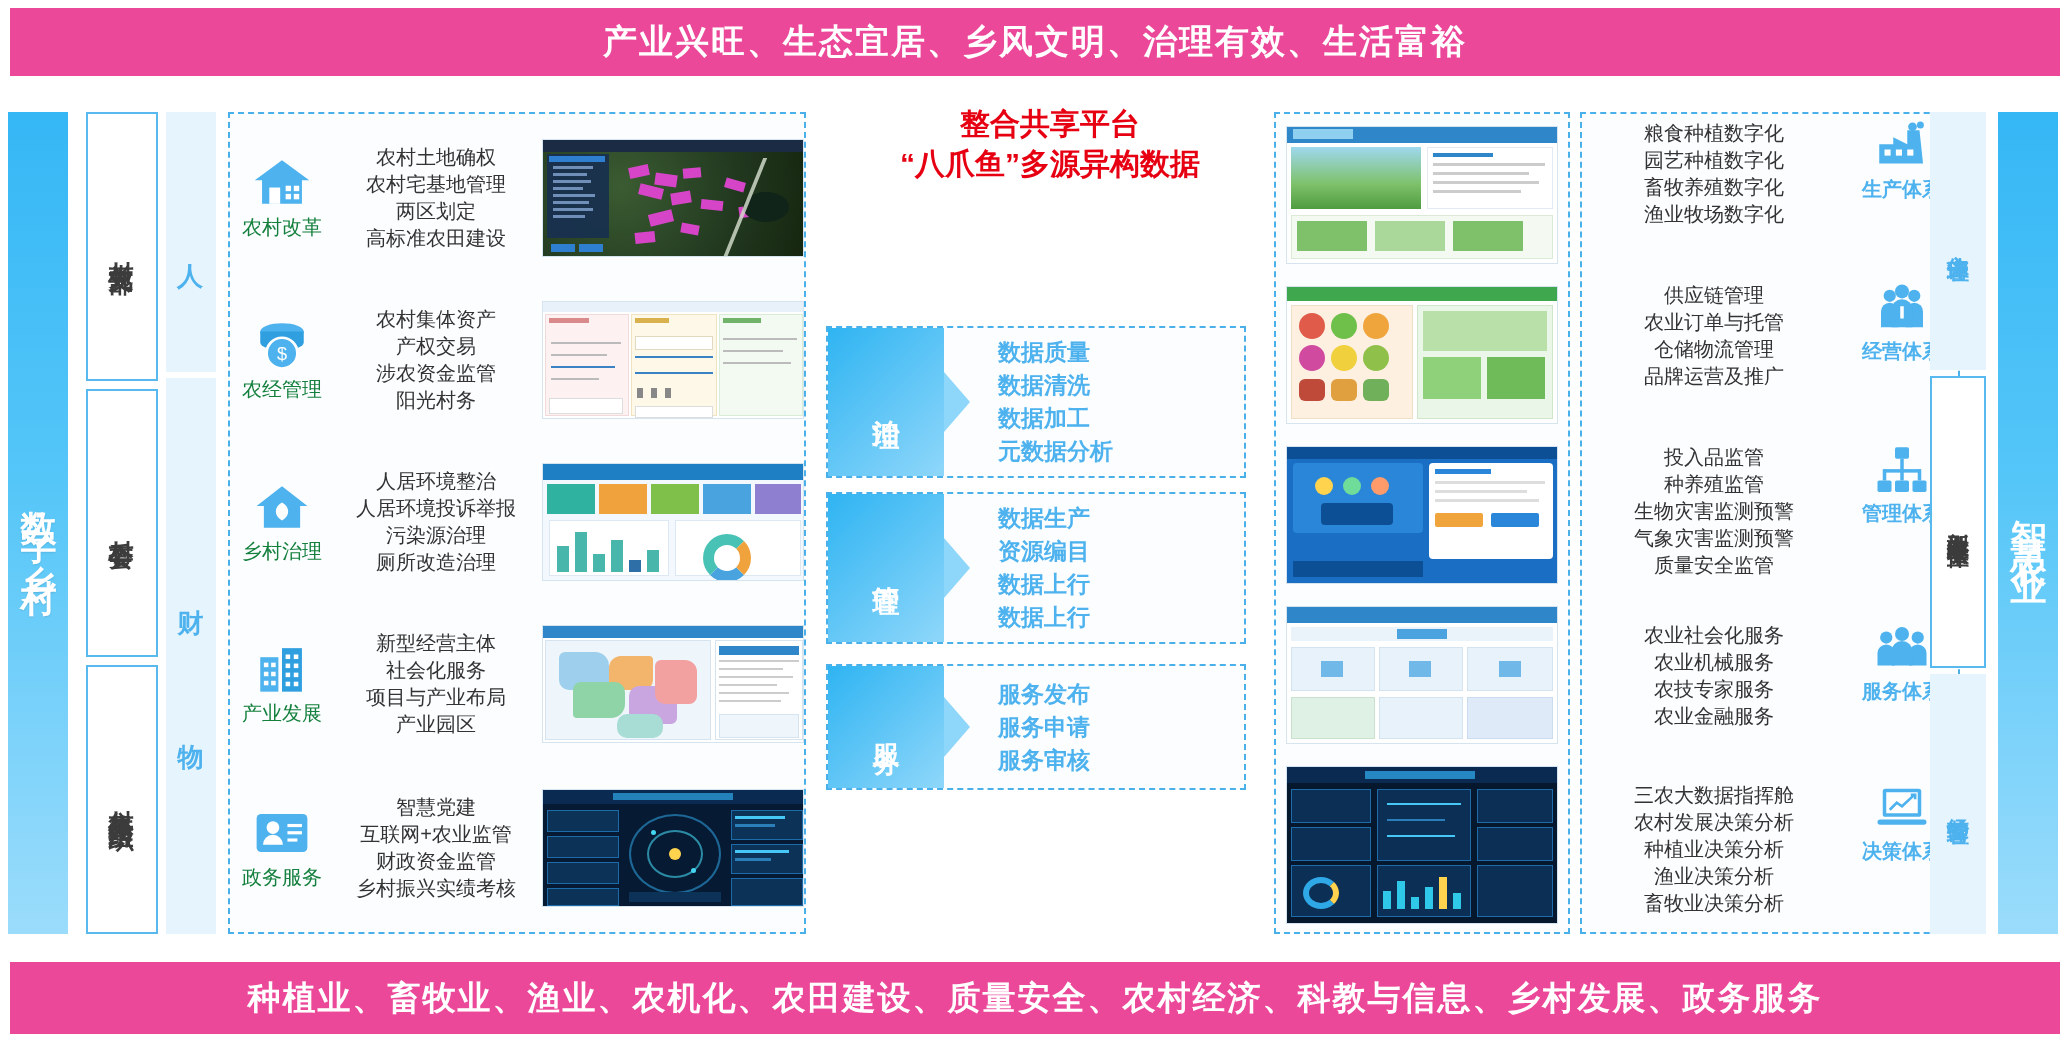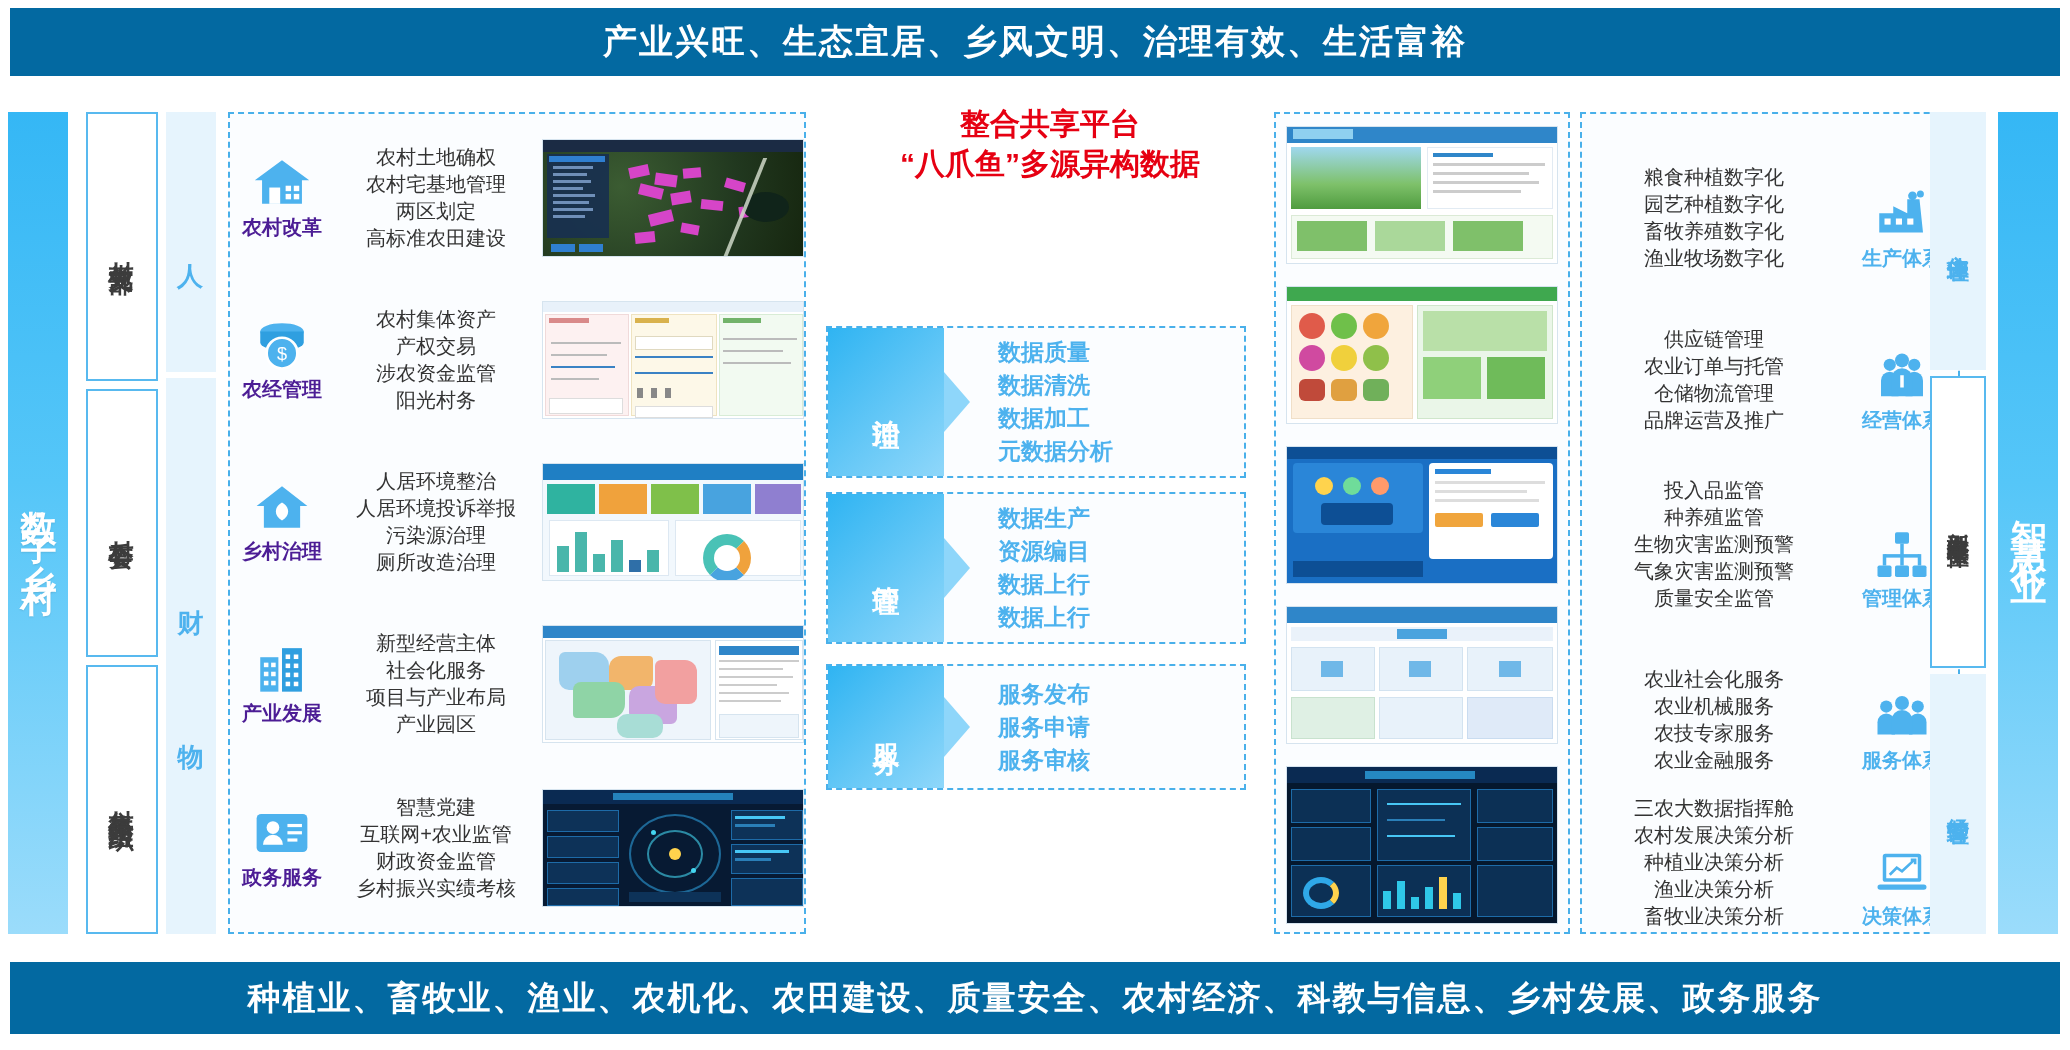--- a/index.html
+++ b/index.html
@@ -7,21 +7,21 @@
     width: 2070px; height: 1050px;
     background: #ffffff;
     font-family: "Liberation Sans", "DejaVu Sans", sans-serif;
     overflow: hidden;
   }
   .page { position: relative; width: 2070px; height: 1050px; background:#fff; }
 
   
   .banner {
     position: absolute; left: 10px; width: 2050px;
-    background: #0369a1;
+    background: #ec4899;
     color: #ffffff;
     display: flex; align-items: center; justify-content: center;
     font-size: 34px; font-weight: 700; letter-spacing: 2px;
   }
   .banner-top { top: 8px; height: 68px; }
   .banner-bottom { top: 962px; height: 72px; font-size: 33px; }
 
   
   .leftbar {
     position: absolute; left: 8px; top: 112px; width: 60px; height: 822px;
@@ -61,21 +61,21 @@
   
   .panel {
     position:absolute; border:2px dashed #49b0ea; background:#fbfdff;
   }
   .left-panel { left:228px; top:112px; width:578px; height:822px; }
   .lrow {
     position:absolute; left:0; width:100%; display:flex; align-items:center;
   }
   .lrow .icon { width:104px; display:flex; flex-direction:column; align-items:center; }
   .lrow .icon .glyph { width:58px; height:54px; }
-  .lrow .icon .cap { margin-top:4px; font-size:20px; color:#4c1d95; font-weight:700; white-space:nowrap;text-align:center;}
+  .lrow .icon .cap { margin-top:4px; font-size:20px; color:#15803d; font-weight:400; white-space:nowrap;text-align:center;}
   .lrow .txt {
     flex:1; text-align:center; font-size:20px; line-height:27px; color:#333;
     padding-right: 4px;
   }
   .lrow .shot {
     width:262px; height:118px; border:1px solid #d6e4ef; overflow:hidden;
     position:relative; background:#f3f7fb;
   }
 
   
@@ -114,21 +114,21 @@
 
   
   .shot-panel { left:1274px; top:112px; width:296px; height:822px; }
   .shot-panel .sp {
     position:absolute; left:10px; width:272px; height:138px;
     border:1px solid #d6e4ef; background:#f4f8fc; overflow:hidden;
   }
 
   
   .right-panel { left:1580px; top:112px; width:380px; height:822px; }
-  .rrow { position:absolute; left:0; width:100%; display:flex; align-items:flex-end; }
+  .rrow { position:absolute; left:0; width:100%; display:flex; align-items:flex-start; }
   .rrow .txt { flex:1; text-align:center; font-size:20px; line-height:27px; color:#333; }
   .rrow .icon { width:112px; display:flex; flex-direction:column; align-items:center;}
   .rrow .icon .glyph { width:56px; height:52px; }
   .rrow .icon .cap { margin-top:4px; font-size:20px; color:#4db2ee; font-weight:700; white-space:nowrap;}
 
   
   .rlabcol { position:absolute; left:1930px; top:112px; width:56px; height:822px; }
   .rlab {
     position:absolute; left:0; width:56px;
     display:flex; align-items:center; justify-content:center;

